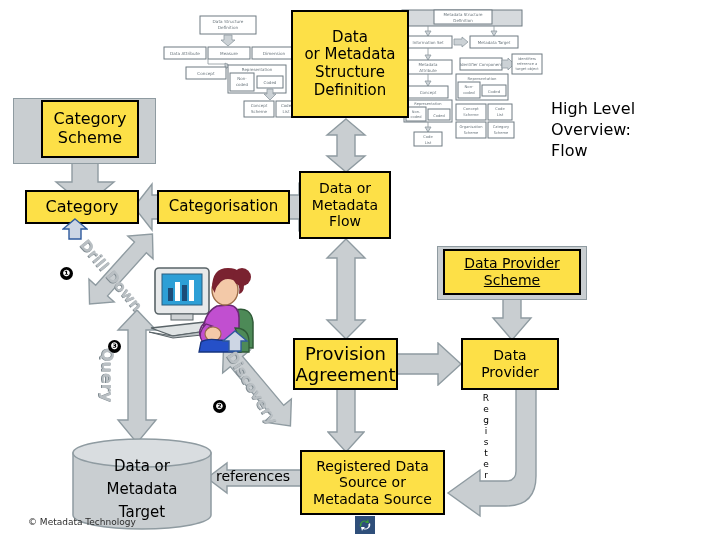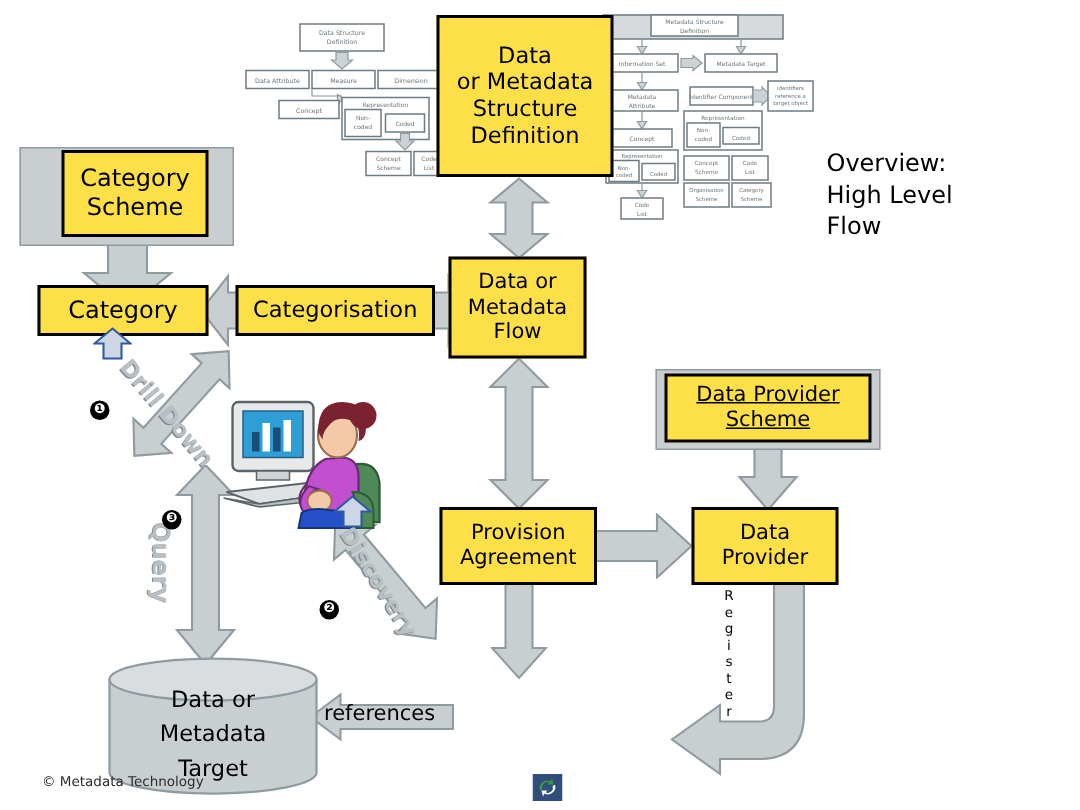--- a/index.html
+++ b/index.html
@@ -205,22 +205,22 @@
     </span>
   </div>
 
   <div class="abs arw" style="left:324px;top:118px;width:44px;height:55px;">
     <svg viewBox="0 0 44 55" preserveAspectRatio="none">
       <polygon class="arwfill" points="22,1 41,17 31,17 31,38 41,38 22,54 3,38 13,38 13,17 3,17"></polygon>
     </svg>
   </div>
 
   <div class="abs plain" style="left:551px;top:98px;width:160px;font-size:16px;line-height:21px;">
+    <div>High Level</div>
     <div>Overview:</div>
-    <div>High Level</div>
     <div>Flow</div>
   </div>
 
   <div class="abs plate" style="left:13px;top:98px;width:143px;height:66px;"></div>
 
   <div class="abs arw" style="left:52px;top:160px;width:66px;height:48px;">
     <svg viewBox="0 0 66 48" preserveAspectRatio="none">
       <polygon class="arwfill" points="20,0 46,0 46,22 62,22 33,46 4,22 20,22"></polygon>
     </svg>
   </div>
@@ -271,21 +271,21 @@
       <polygon class="arwfill" points="13,0 31,0 31,22 41,22 22,44 3,22 13,22"></polygon>
     </svg>
   </div>
   <div class="abs node" style="left:443px;top:249px;width:138px;height:46px;font-size:14px;text-decoration:underline;">
     <span class="node-txt">
       <span>Data Provider</span><br>
       <span>Scheme</span>
     </span>
   </div>
 
-  <div class="abs node" style="left:293px;top:338px;width:105px;height:52px;font-size:14px;">
+  <div class="abs node" style="left:293px;top:338px;width:105px;height:52px;font-size:18px;">
     <span class="node-txt">
       <span>Provision</span><br>
       <span>Agreement</span>
     </span>
   </div>
 
   <div class="abs arw" style="left:396px;top:342px;width:67px;height:44px;">
     <svg viewBox="0 0 67 44" preserveAspectRatio="none">
       <polygon class="arwfill" points="1,12 42,12 42,1 65,22 42,43 42,32 1,32"></polygon>
     </svg>
@@ -315,20 +315,27 @@
     <div>R</div>
     <div>e</div>
     <div>g</div>
     <div>i</div>
     <div>s</div>
     <div>t</div>
     <div>e</div>
     <div>r</div>
   </div>
 
+  <div class="abs node" style="left:300px;top:450px;width:145px;height:65px;font-size:14px;">
+    <span class="node-txt">
+      <span>Registered Data</span><br>
+      <span>Source or</span><br>
+      <span>Metadata Source</span>
+    </span>
+  </div>
 
   <div class="badge" style="left:355px;top:516px;width:20px;height:18px;">
     <svg viewBox="0 0 20 18">
       <rect x="0" y="0" width="20" height="18" fill="#2f4f7a"></rect>
       <path d="M5,11 a5,5 0 0 1 7,-6 l1,-2 1,4 -4,0 1.2,-1.2 a3.3,3.3 0 0 0 -4.6,4" fill="#3c9a3c"></path>
       <path d="M15,7 a5,5 0 0 1 -7,6 l-1,2 -1,-4 4,0 -1.2,1.2 a3.3,3.3 0 0 0 4.6,-4" fill="#ffffff"></path>
     </svg>
   </div>
 
   <div class="abs arw" style="left:205px;top:461px;width:98px;height:34px;">

